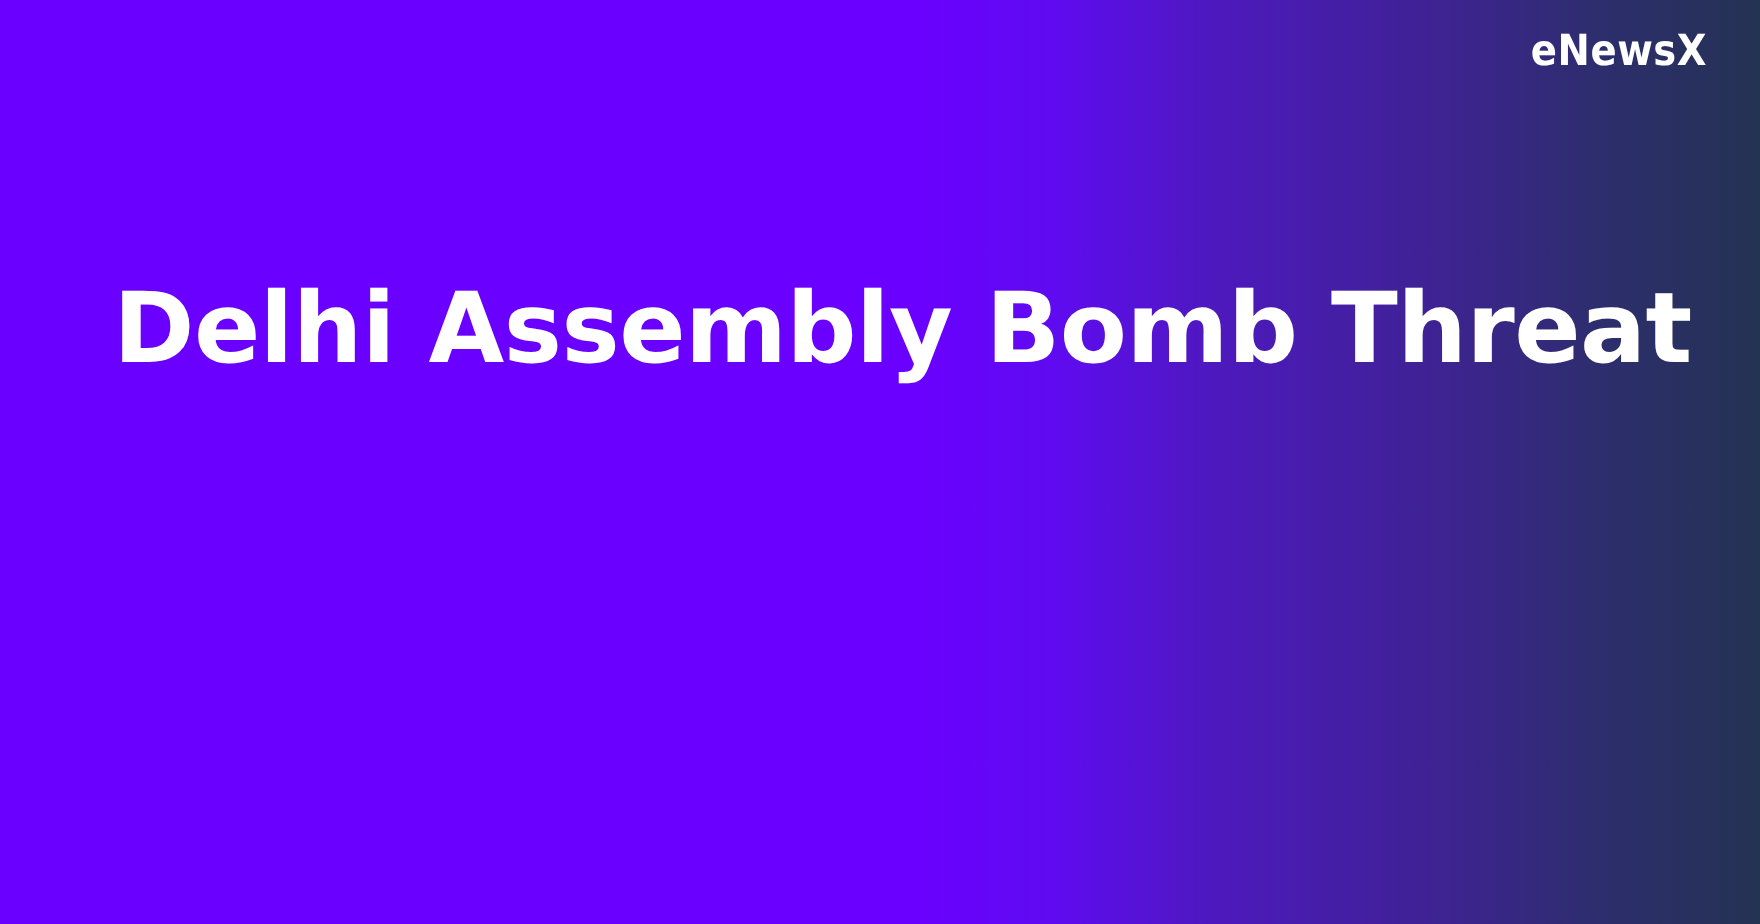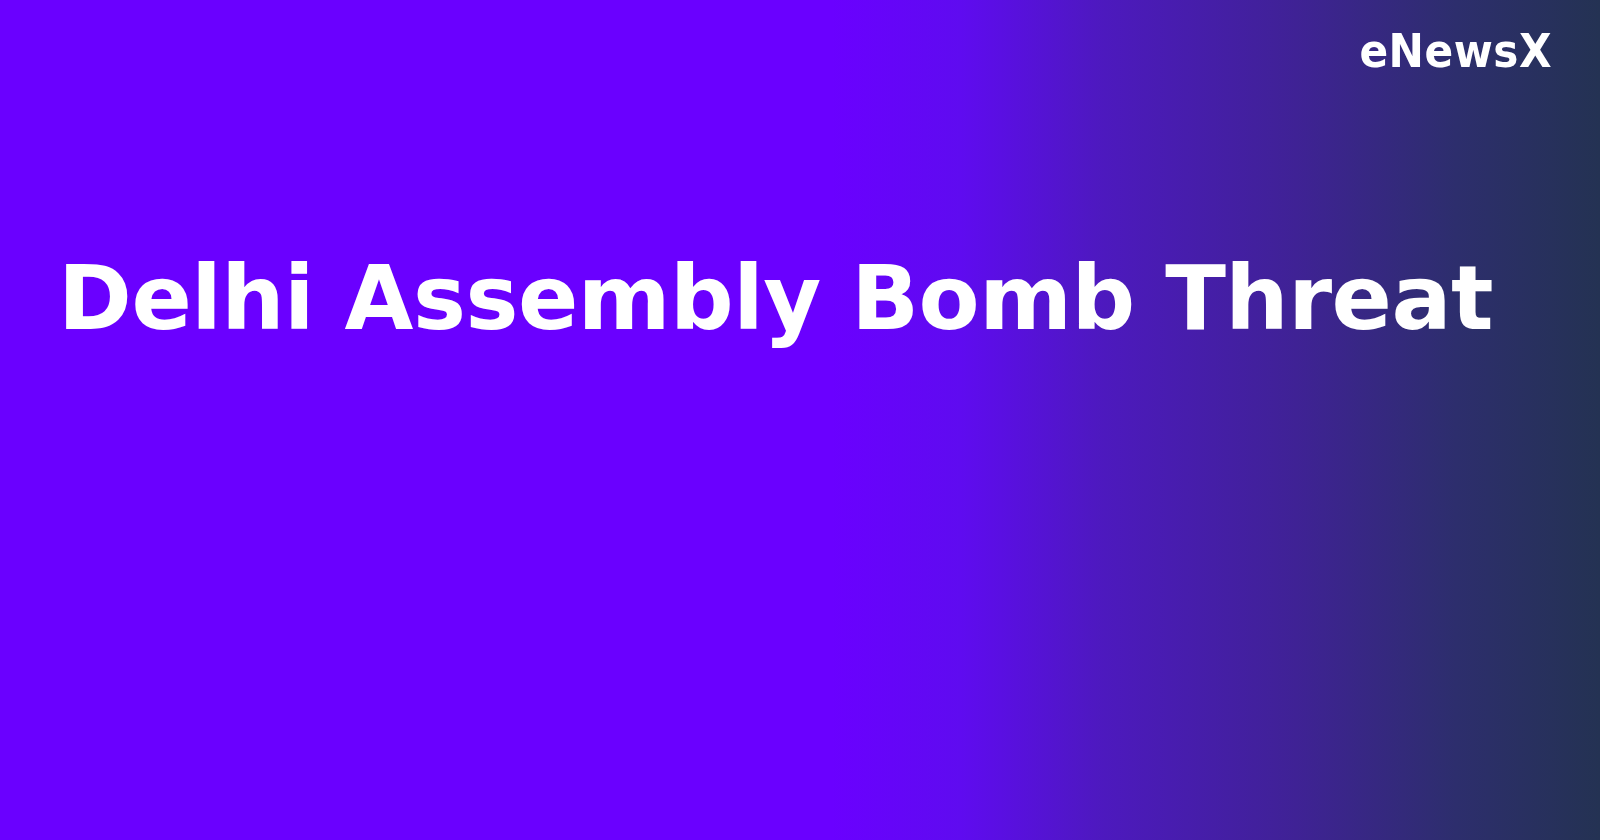--- a/index.html
+++ b/index.html
@@ -34,34 +34,35 @@
     top: 26px;
     right: 48px;
     display: flex;
     align-items: center;
     line-height: 1;
   }
 
   .brand-wordmark {
     color: #ffffff;
     font-family: "DejaVu Sans", "Liberation Sans", sans-serif;
-    font-size: 47px;
+    font-size: 39px;
     font-weight: 700;
     letter-spacing: 0.5px;
     line-height: 1.08;
     white-space: nowrap;
     font-stretch: semi-condensed;
   }
 
   
   .headline-block {
     position: absolute;
     left: 58px;
     top: 248px;
     width: 1480px;
+    text-align: right;
   }
 
   .headline {
     margin: 0;
     color: #ffffff;
     font-family: "DejaVu Sans", "Liberation Sans", sans-serif;
     font-size: 89px;
     font-weight: 700;
     line-height: 100px;
     letter-spacing: -0.5px;

